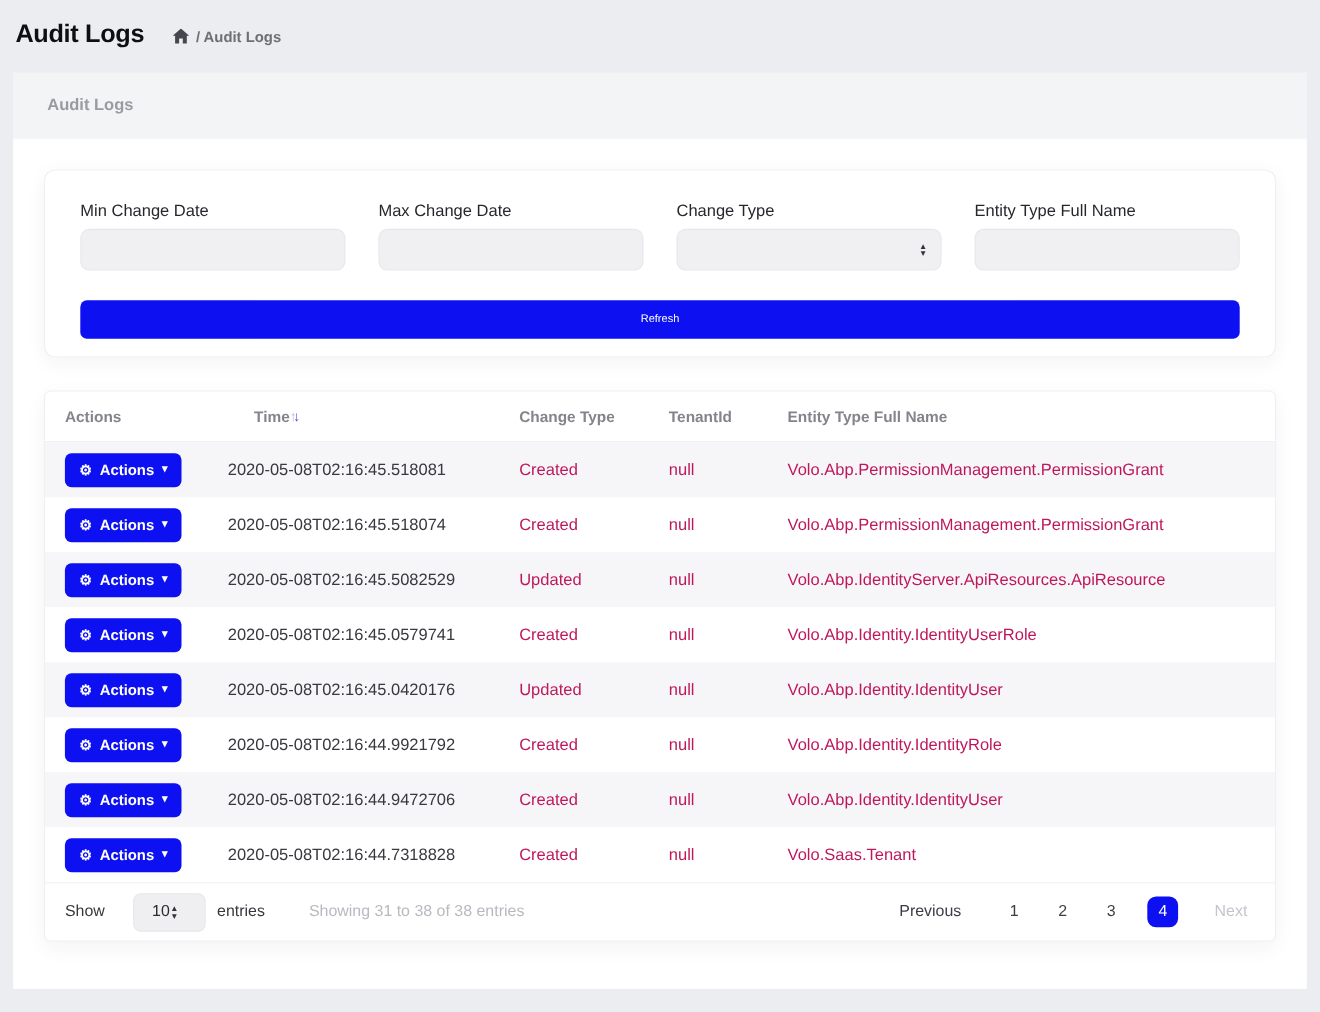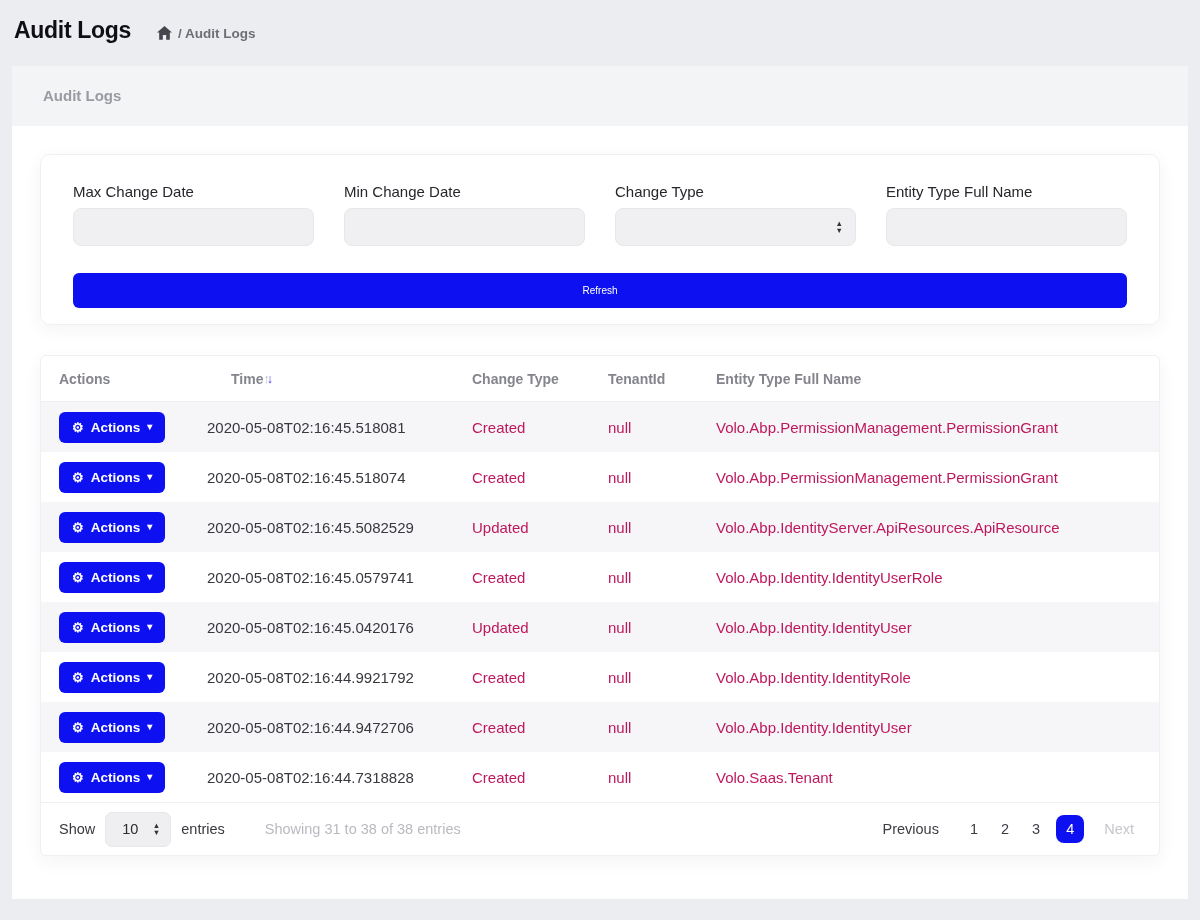--- a/index.html
+++ b/index.html
@@ -70,27 +70,27 @@
     font-family: inherit; font-size: 13.5px; font-weight: 600;
     padding: 8px 13px; cursor: pointer;
   }
   .btn-actions .gear { font-size: 13px; line-height: 1; }
   .btn-actions .caret { font-size: 10px; line-height: 1; }
   
   .tfoot { display: flex; align-items: center; border-top: 1px solid #f0f0f2; padding: 9px 18px; height: 53px; font-size: 14.5px; }
   .show-group { display: flex; align-items: center; gap: 10px; color: #38383e; }
   .page-size {
     display: inline-flex; align-items: center; justify-content: space-between;
-    width: 66px; height: 35px; padding: 0 10px 0 16px;
+    width: 66px; height: 35px; padding: 0 24px 0 16px;
     background: #efeff1; border: 1px solid #e7e7eb; border-radius: 7px;
-    color: #2c2c32; font-size: 14.5px; cursor: pointer;
+    color: #2c2c32; font-size: 14.5px; cursor: pointer; margin-left: 16px;
   }
   .page-size .select-arrows { position: static; transform: none; }
   .status-text { color: #b9b9c1; margin-left: 40px; }
-  .pagination { margin-left: auto; display: flex; align-items: center; gap: 9px; color: #3c3c44; }
+  .pagination { margin-left: auto; display: flex; align-items: center; gap: 22px; color: #3c3c44; }
   .page-link { padding: 4px 7px; cursor: pointer; }
   .page-link.prev { margin-right: 8px; }
   .page-link.num.active {
     background: var(--primary); color: #fff; border-radius: 8px;
     width: 28px; height: 28px; line-height: 28px; text-align: center; padding: 0;
   }
   .page-link.next { color: #c5c5cd; margin-left: 4px; }
 </style>
 </head>
 <body>
@@ -109,25 +109,25 @@
 
 <div class="tabs-region">
   <div class="tab">Audit Logs</div>
 </div>
 
 <div class="panel">
 
   <div class="filter-card">
     <div class="filter-grid">
       <div>
+        <label class="field-label">Min Change Date</label>
+        <input class="text-input" type="text" placeholder="" style="">
+      </div>
+      <div>
         <label class="field-label">Max Change Date</label>
-        <input class="text-input" type="text" placeholder="" style="">
-      </div>
-      <div>
-        <label class="field-label">Min Change Date</label>
         <input class="text-input" type="text" placeholder="" style="">
       </div>
       <div>
         <label class="field-label">Change Type</label>
         <div class="select-wrap">
           <select class="select-box"></select>
           <span class="select-arrows">
             <span>▲</span>
               <span>▼</span>
           </span>

